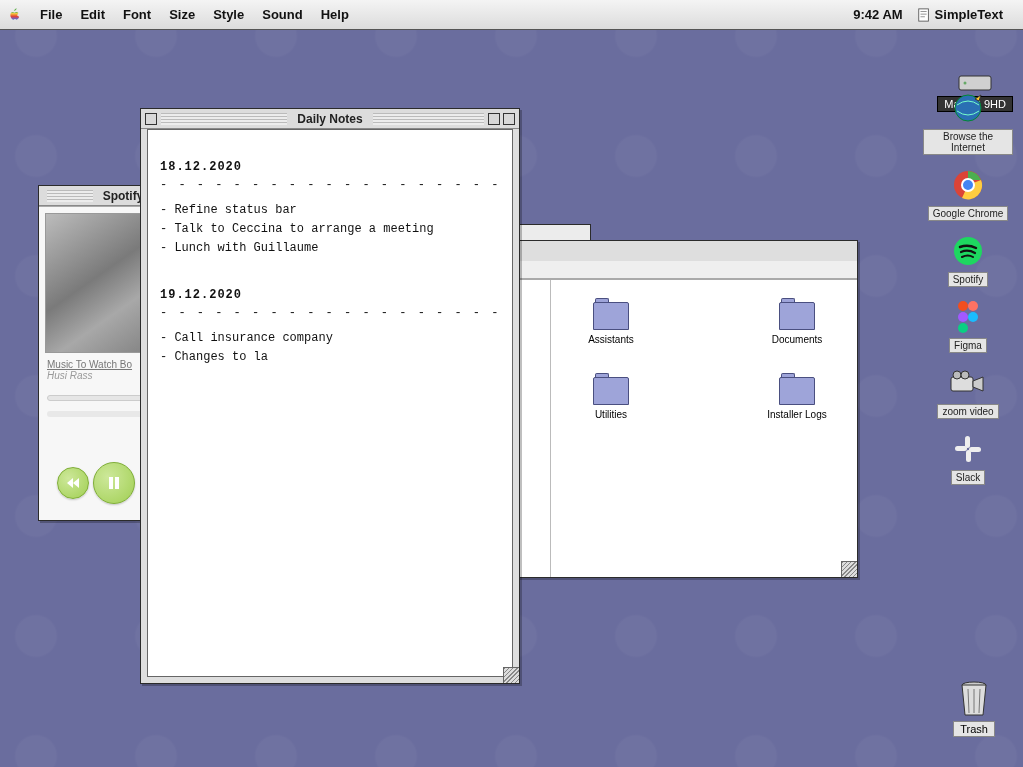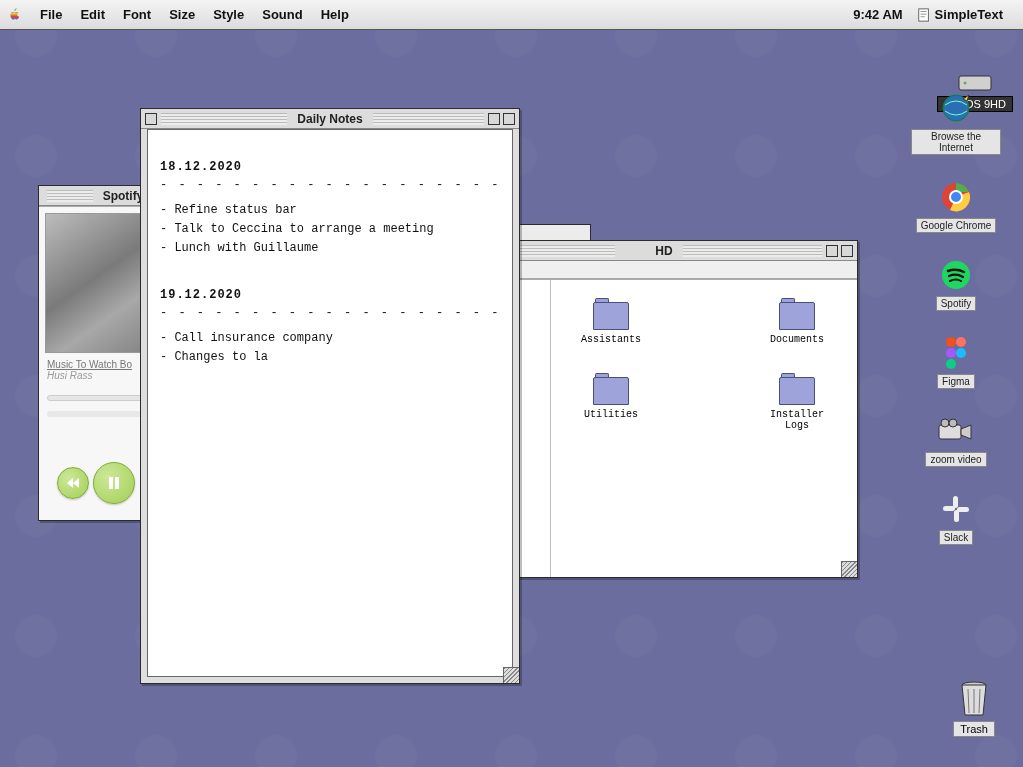--- a/index.html
+++ b/index.html
@@ -38,22 +38,22 @@
 .menubar .menu-right {
   margin-left: auto; display: flex; align-items: center; gap: 14px; padding-right: 20px;
 }
 .menubar .app-switch { display: flex; align-items: center; gap: 4px; }
 .menubar .app-icon {
   width: 14px; height: 14px; display: inline-block;
 }
 
 
 .desktop-icons {
-  position: absolute; right: 22px; top: 60px;
-  display: flex; flex-direction: column; gap: 24px; align-items: flex-end;
+  position: absolute; right: 10px; top: 60px;
+  display: flex; flex-direction: column; gap: 12px; align-items: flex-end;
   z-index: 5;
 }
 .desktop-icon { display: flex; flex-direction: column; align-items: center; width: 90px; text-align: center; }
 .desktop-icon .glyph {
   width: 40px; height: 36px; display: flex; align-items: center; justify-content: center;
 }
 .desktop-icon .label {
   margin-top: 3px; font-size: 10px; background: #e5e5e5;
   border: 1px solid #888; padding: 1px 4px; color: #222;
 }
@@ -178,21 +178,21 @@
   display: flex;
 }
 .finder-sidepane {
   width: 150px; border-right: 1px solid #bbb; background: #fff;
   padding: 20px 6px;
 }
 .finder-content {
   flex: 1; padding: 18px 20px;
 }
 .folder-row {
-  display: flex; gap: 106px; margin-bottom: 28px; font-family: Liberation Mono, monospace;
+  display: flex; gap: 106px; margin-bottom: 28px;
 }
 .folder-item { display: flex; flex-direction: column; align-items: center; width: 80px; }
 .folder-glyph {
   width: 40px; height: 32px; position: relative;
 }
 .folder-back {
   position: absolute; inset: 4px 2px 0 2px;
   background: #9ea4d9; border: 1px solid #4a4f80; border-radius: 2px 2px 0 0;
 }
 .folder-tab {
@@ -373,31 +373,20 @@
     </div>
   </div>
 </div>
 
 <div class="side-sliver">
   <div class="sliver-title"></div>
   <div style="padding:60px 4px; font-size:10px; color:#444">al</div>
 </div>
 
 <div class="window finder-window">
-  <div class="titlebar">
-    <div class="left-box">
-        <span class="win-btn"></span>
-      </div>
-    <div class="pinstripes"></div>
-    <div class="title"><span>HD</span></div>
-    <div class="right-boxes">
-      <span class="win-btn"></span>
-      <span class="win-btn"></span>
-    </div>
-  </div>
   <div class="finder-shelf">B available</div>
   <div class="finder-body">
     <div class="finder-sidepane"></div>
     <div class="finder-content">
       <div class="folder-row">
         <div class="folder-item">
           <div class="folder-glyph">
               <div class="folder-tab"></div>
               <div class="folder-back"></div>
             </div>

